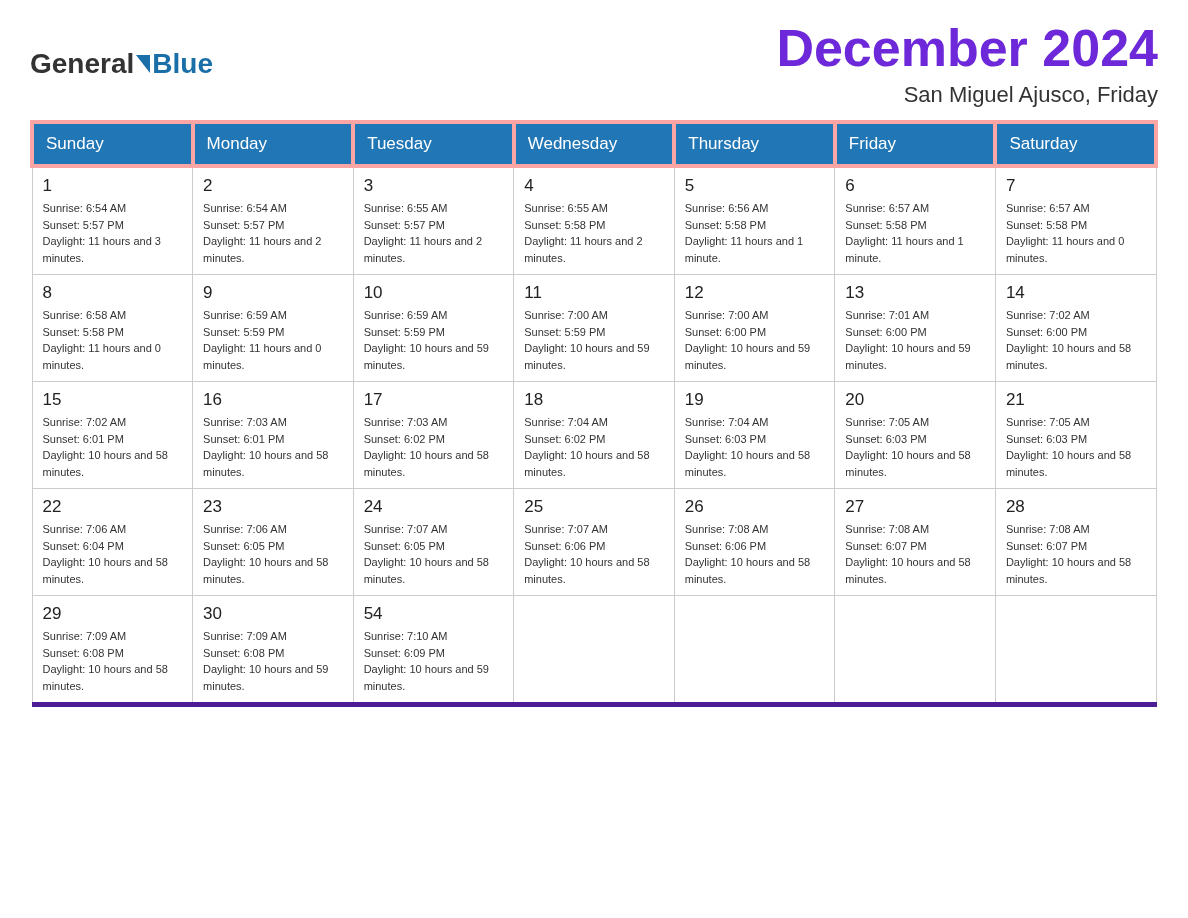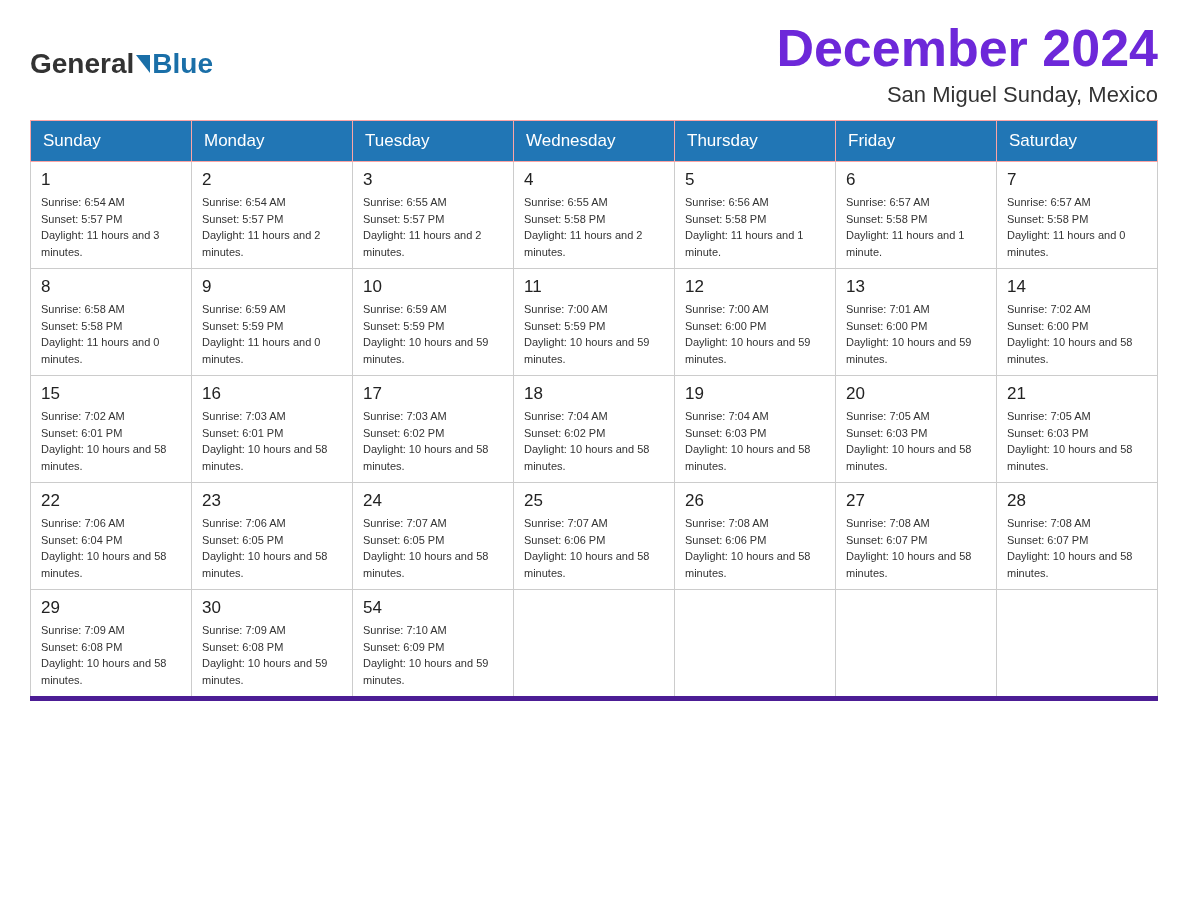--- a/index.html
+++ b/index.html
@@ -62,21 +62,21 @@
       border-collapse: collapse;
       border: 1px solid #aaa;
     }
     .calendar th {
       background-color: #2176b5;
       color: #fff;
       padding: 10px 12px;
       font-size: 17px;
       font-weight: normal;
       text-align: left;
-      border: 1px solid #fca5a5;
+      border: 4px solid #fca5a5;
     }
     .calendar td {
       vertical-align: top;
       padding: 8px 10px;
       border: 1px solid #ccc;
       font-size: 13px;
       color: #333;
       width: calc(100% / 7);
       min-height: 100px;
       background: #fff;
@@ -105,21 +105,21 @@
 <div class="header">
   <div class="logo">
     <div class="logo-text">
       <span class="logo-general">General</span>
       <span class="logo-arrow"></span>
       <span class="logo-blue">Blue</span>
     </div>
   </div>
   <div class="title-section">
     <div class="month-title">December 2024</div>
-    <div class="location">San Miguel Sunday, Mexico</div>
+    <div class="location">San Miguel Ajusco, Friday</div>
   </div>
 </div>
 
 <table class="calendar">
   <thead>
     <tr>
     <th>Sunday</th>
         <th>Monday</th>
         <th>Tuesday</th>
         <th>Wednesday</th>

